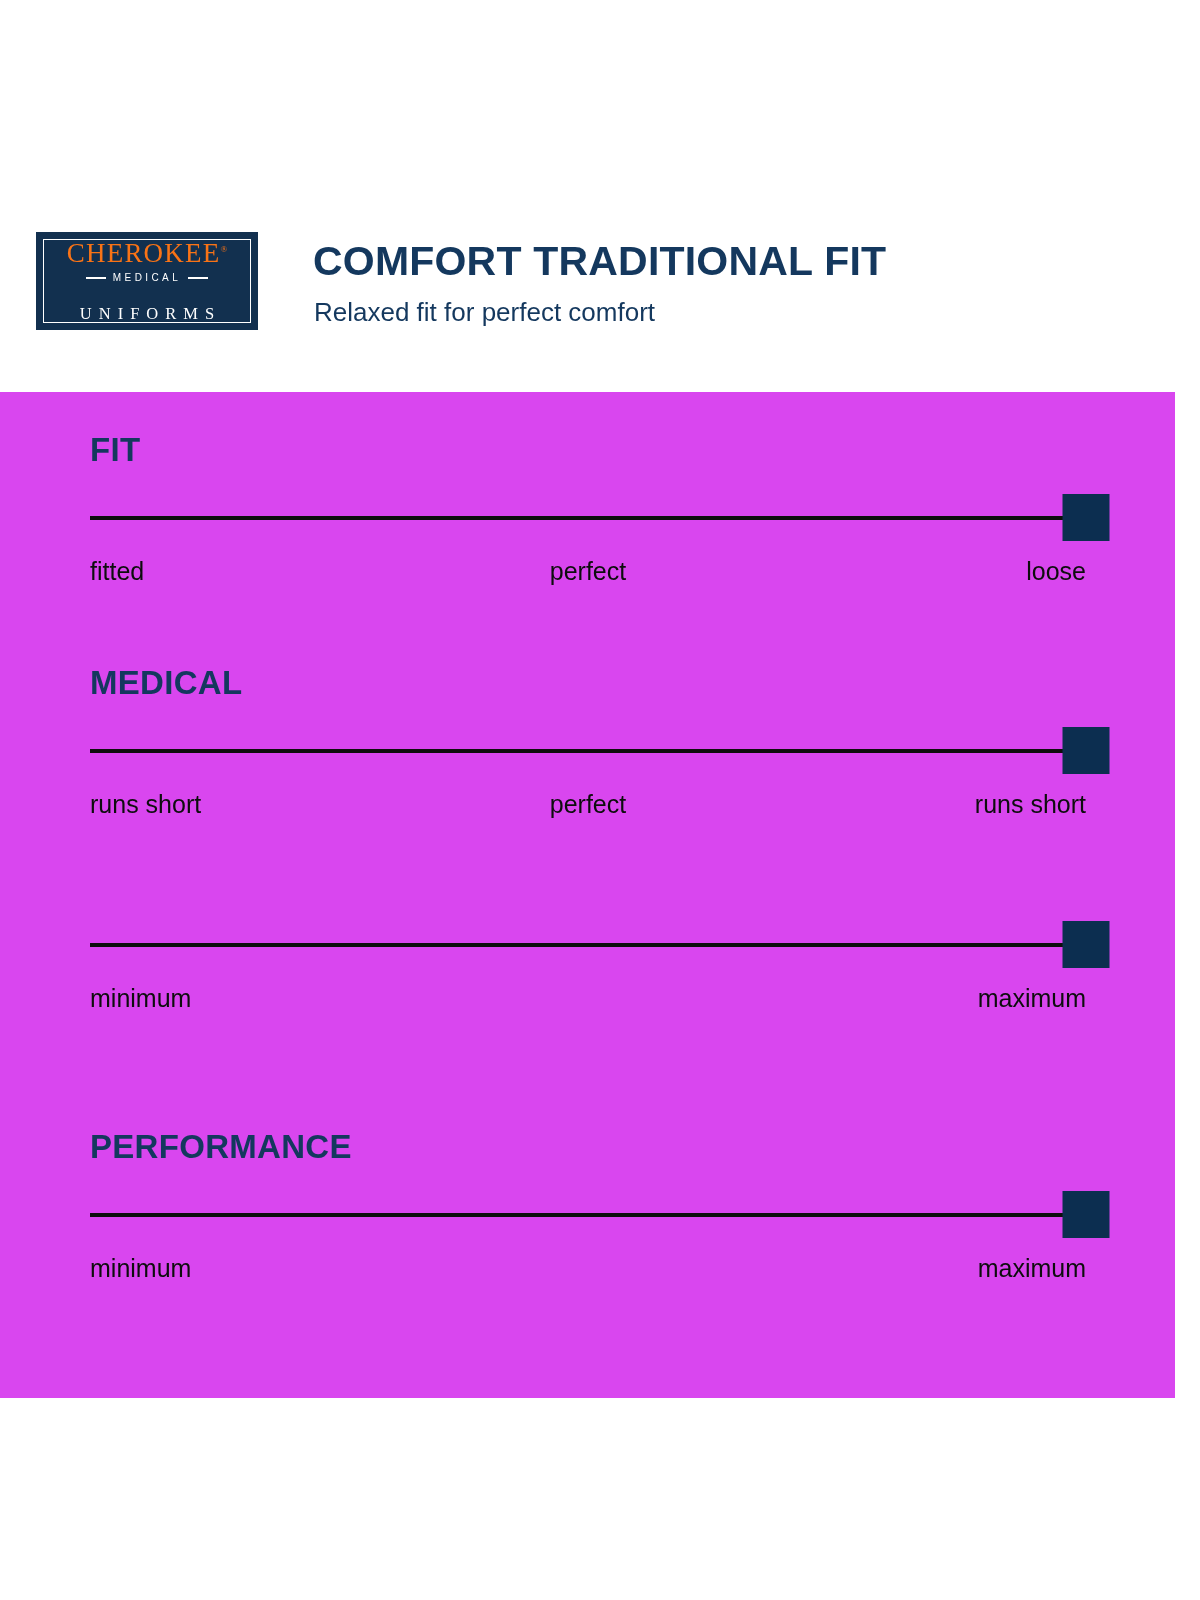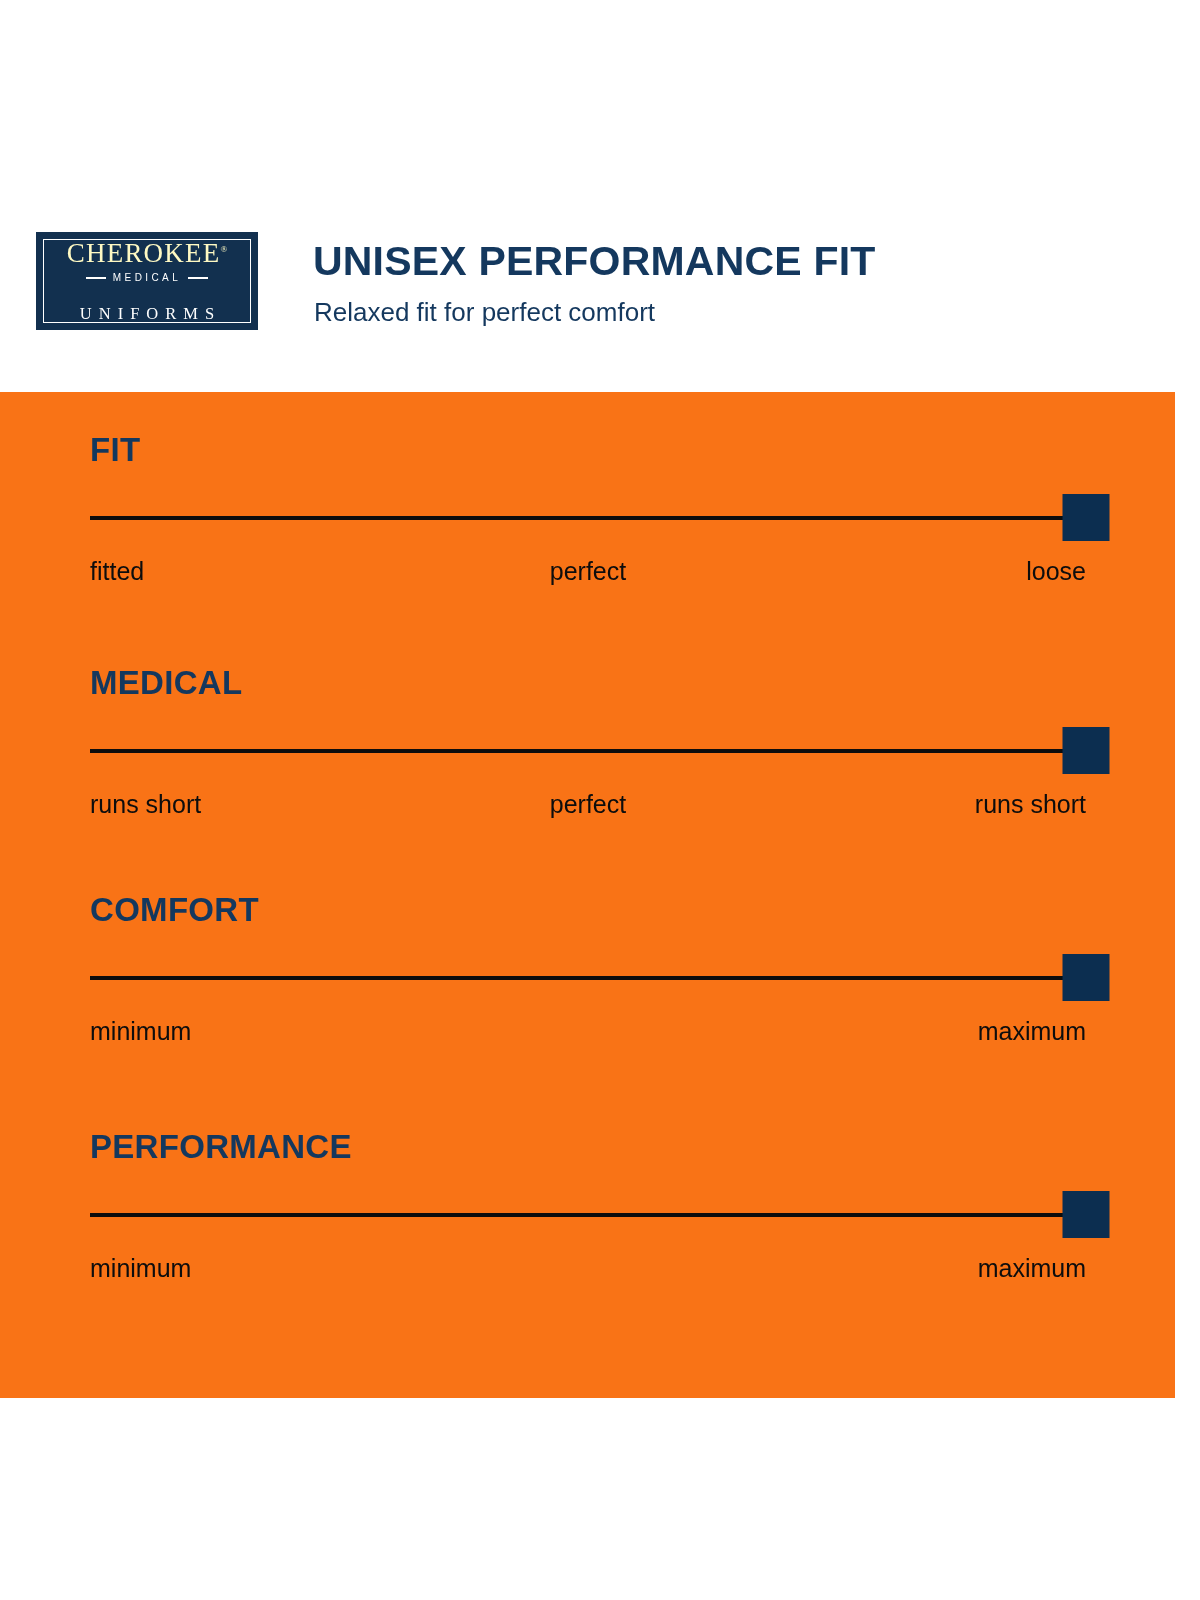--- a/index.html
+++ b/index.html
@@ -42,21 +42,21 @@
     box-sizing: border-box;
     display: flex;
     flex-direction: column;
     align-items: center;
     justify-content: center;
   }
   #brand-wordmark {
     font-family: "Liberation Serif", serif;
     font-size: 27px;
     letter-spacing: 1.2px;
-    color: #fef9c3;
+    color: #f97316;
     line-height: 1;
     position: relative;
     white-space: nowrap;
   }
   #brand-wordmark .reg {
     font-size: 9px;
     vertical-align: super;
     letter-spacing: 0;
   }
   #brand-medical-row {
@@ -111,21 +111,21 @@
     white-space: nowrap;
   }
 
   
   #attributes-panel {
     position: absolute;
     left: 0;
     top: 392px;
     width: 1175px;
     height: 1006px;
-    background: #f97316;
+    background: #d946ef;
   }
 
   .attribute-row {
     position: absolute;
     left: 90px;
     width: 996px;
   }
   .attribute-row.r0 { top: 41px; }
   .attribute-row.r1 { top: 274px; }
   .attribute-row.r2 { top: 501px; }
@@ -191,21 +191,21 @@
       <div id="brand-wordmark"><span>CHEROKEE</span><span class="reg">®</span></div>
       <div id="brand-medical-row">
         <span class="rule"></span>
         <span id="brand-medical">MEDICAL</span>
         <span class="rule"></span>
       </div>
       <div id="brand-uniforms">UNIFORMS</div>
     </div>
   </div>
 
-  <div id="header-title">UNISEX PERFORMANCE FIT</div>
+  <div id="header-title">COMFORT TRADITIONAL FIT</div>
   <div id="header-subtitle">Relaxed fit for perfect comfort</div>
 </div>
 
 <div id="attributes-panel">
 
   <div class="attribute-row r0">
     <div class="attribute-label">FIT</div>
     <div class="slider">
       <div class="slider-track"></div>
       <div class="slider-marker" style="left:100%;"></div>
@@ -224,21 +224,20 @@
       <div class="slider-marker" style="left:100%;"></div>
     </div>
     <div class="slider-scale">
       <span class="scale-label pos-start">runs short</span>
       <span class="scale-label pos-mid">perfect</span>
       <span class="scale-label pos-end">runs short</span>
     </div>
   </div>
 
   <div class="attribute-row r2">
-    <div class="attribute-label">COMFORT</div>
     <div class="slider">
       <div class="slider-track"></div>
       <div class="slider-marker" style="left:100%;"></div>
     </div>
     <div class="slider-scale">
       <span class="scale-label pos-start">minimum</span>
       <span class="scale-label pos-mid"></span>
       <span class="scale-label pos-end">maximum</span>
     </div>
   </div>

